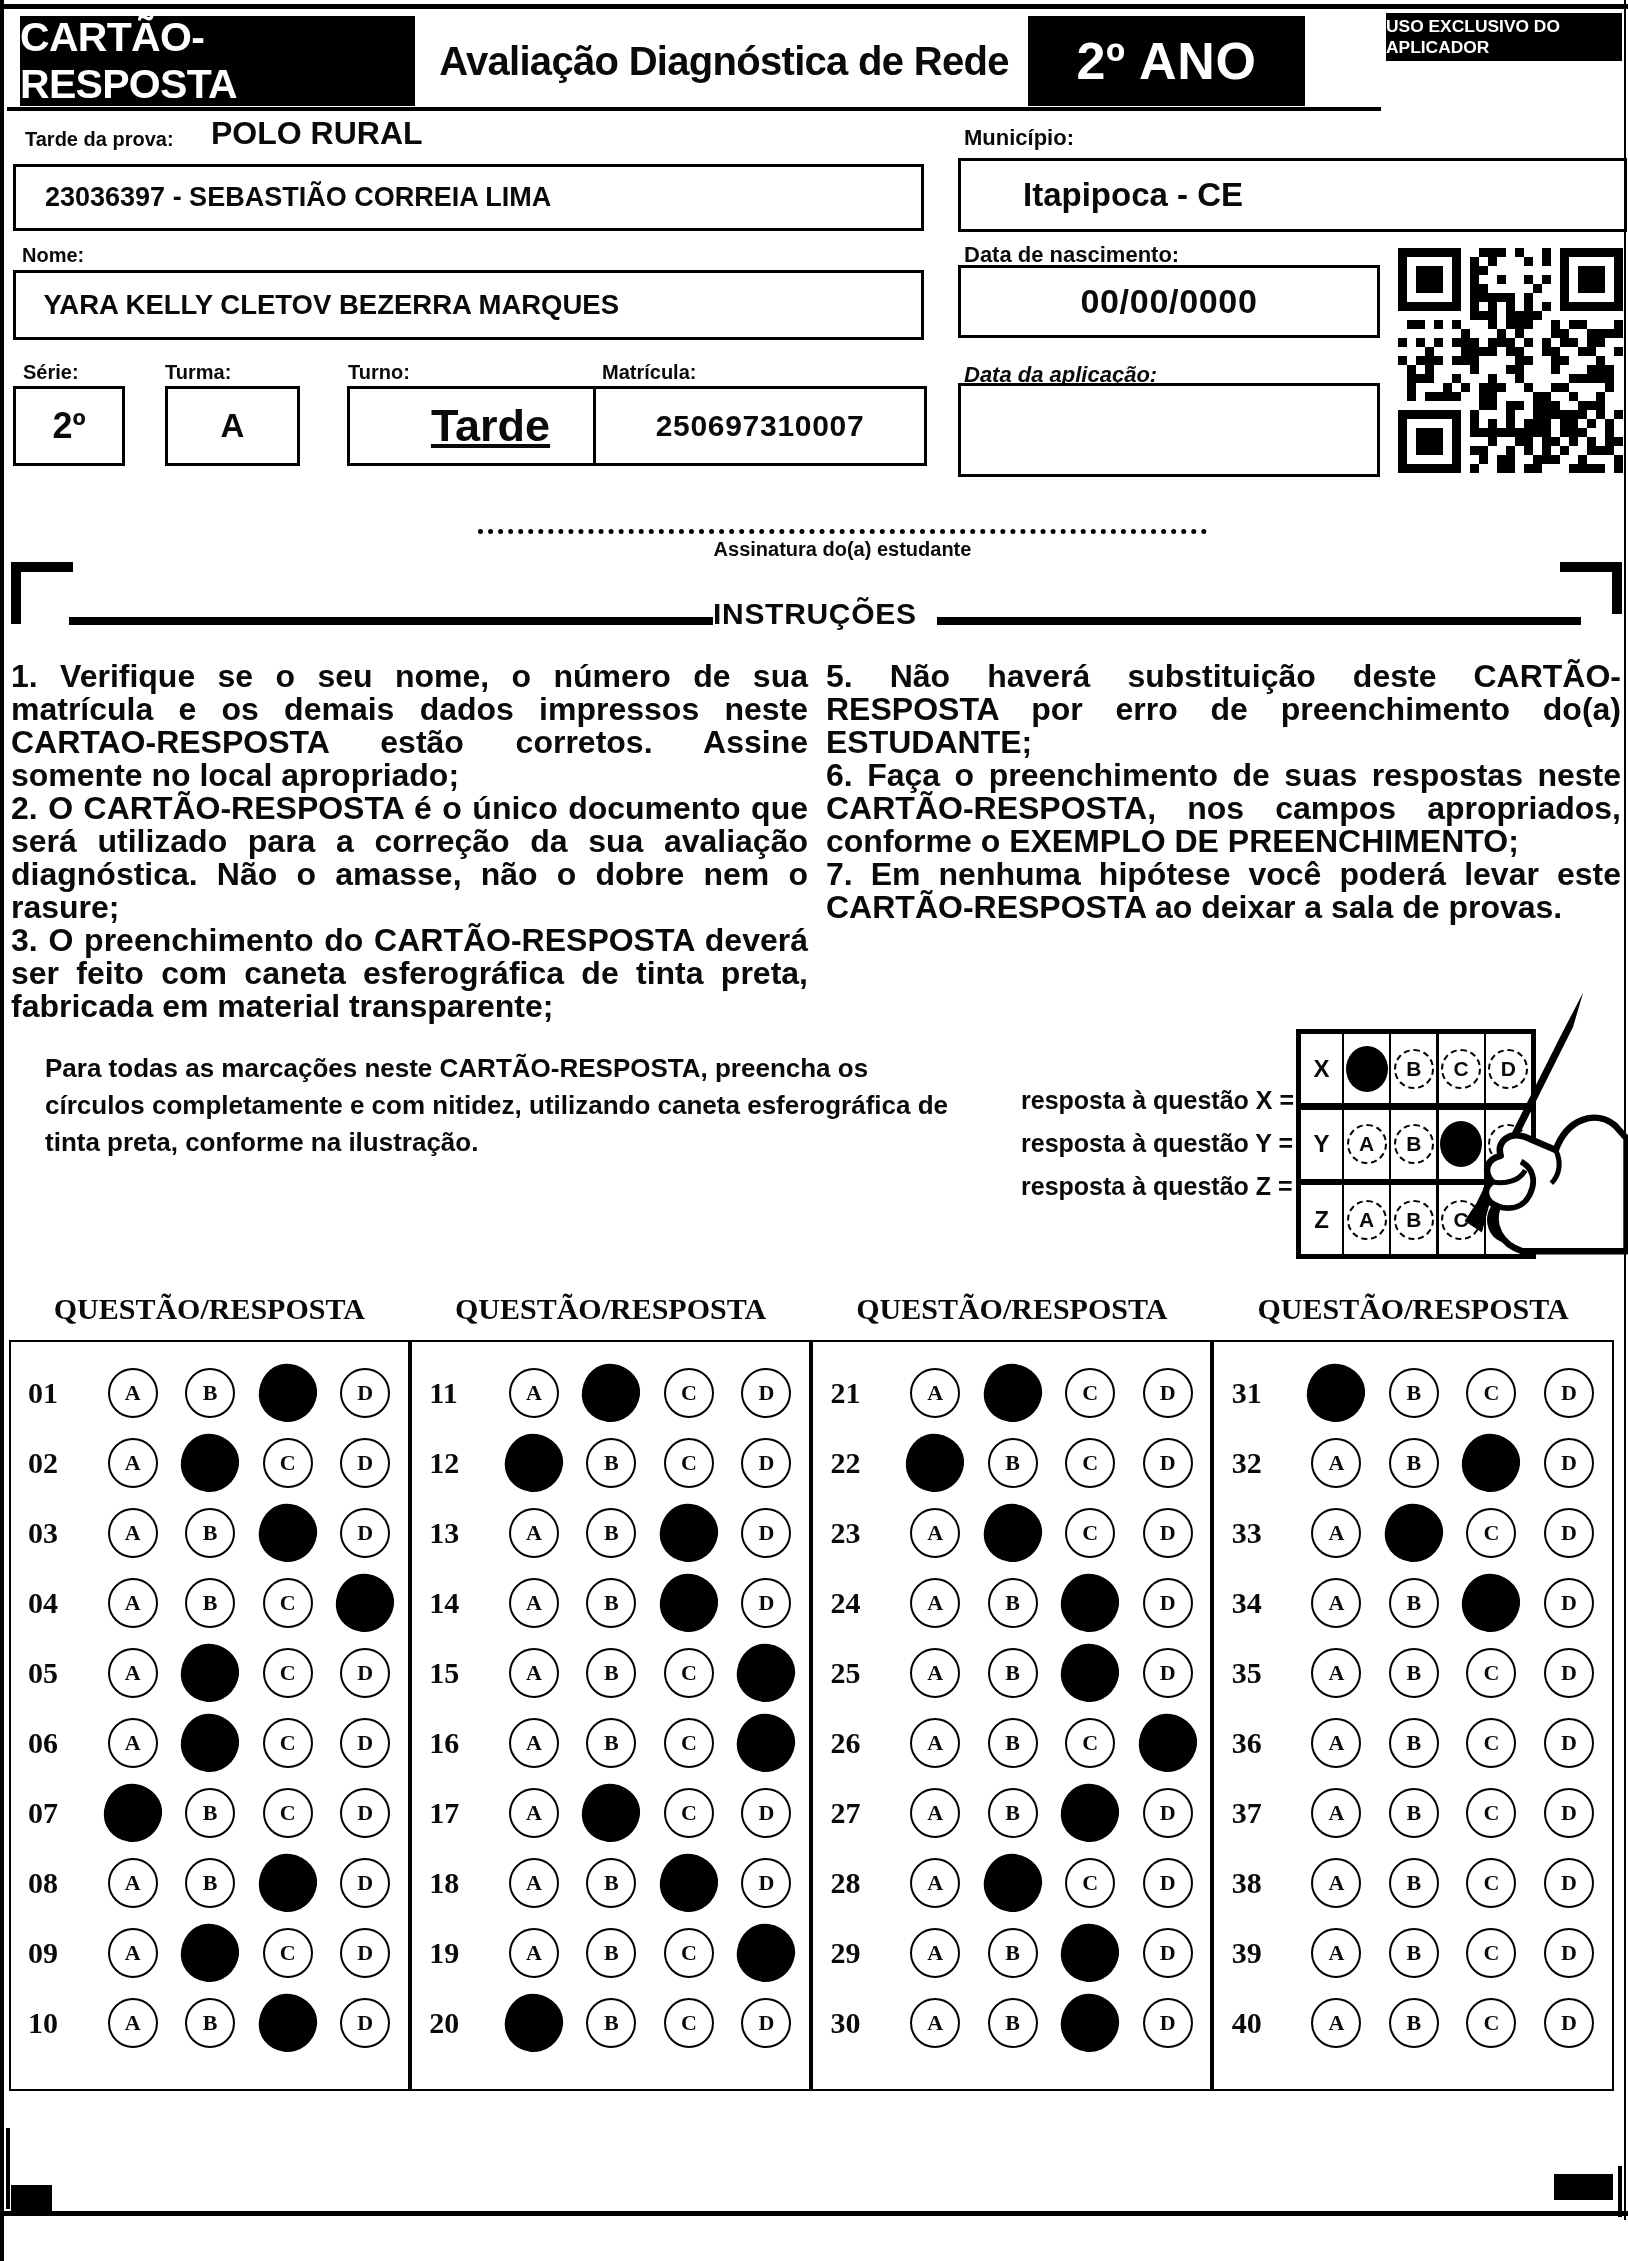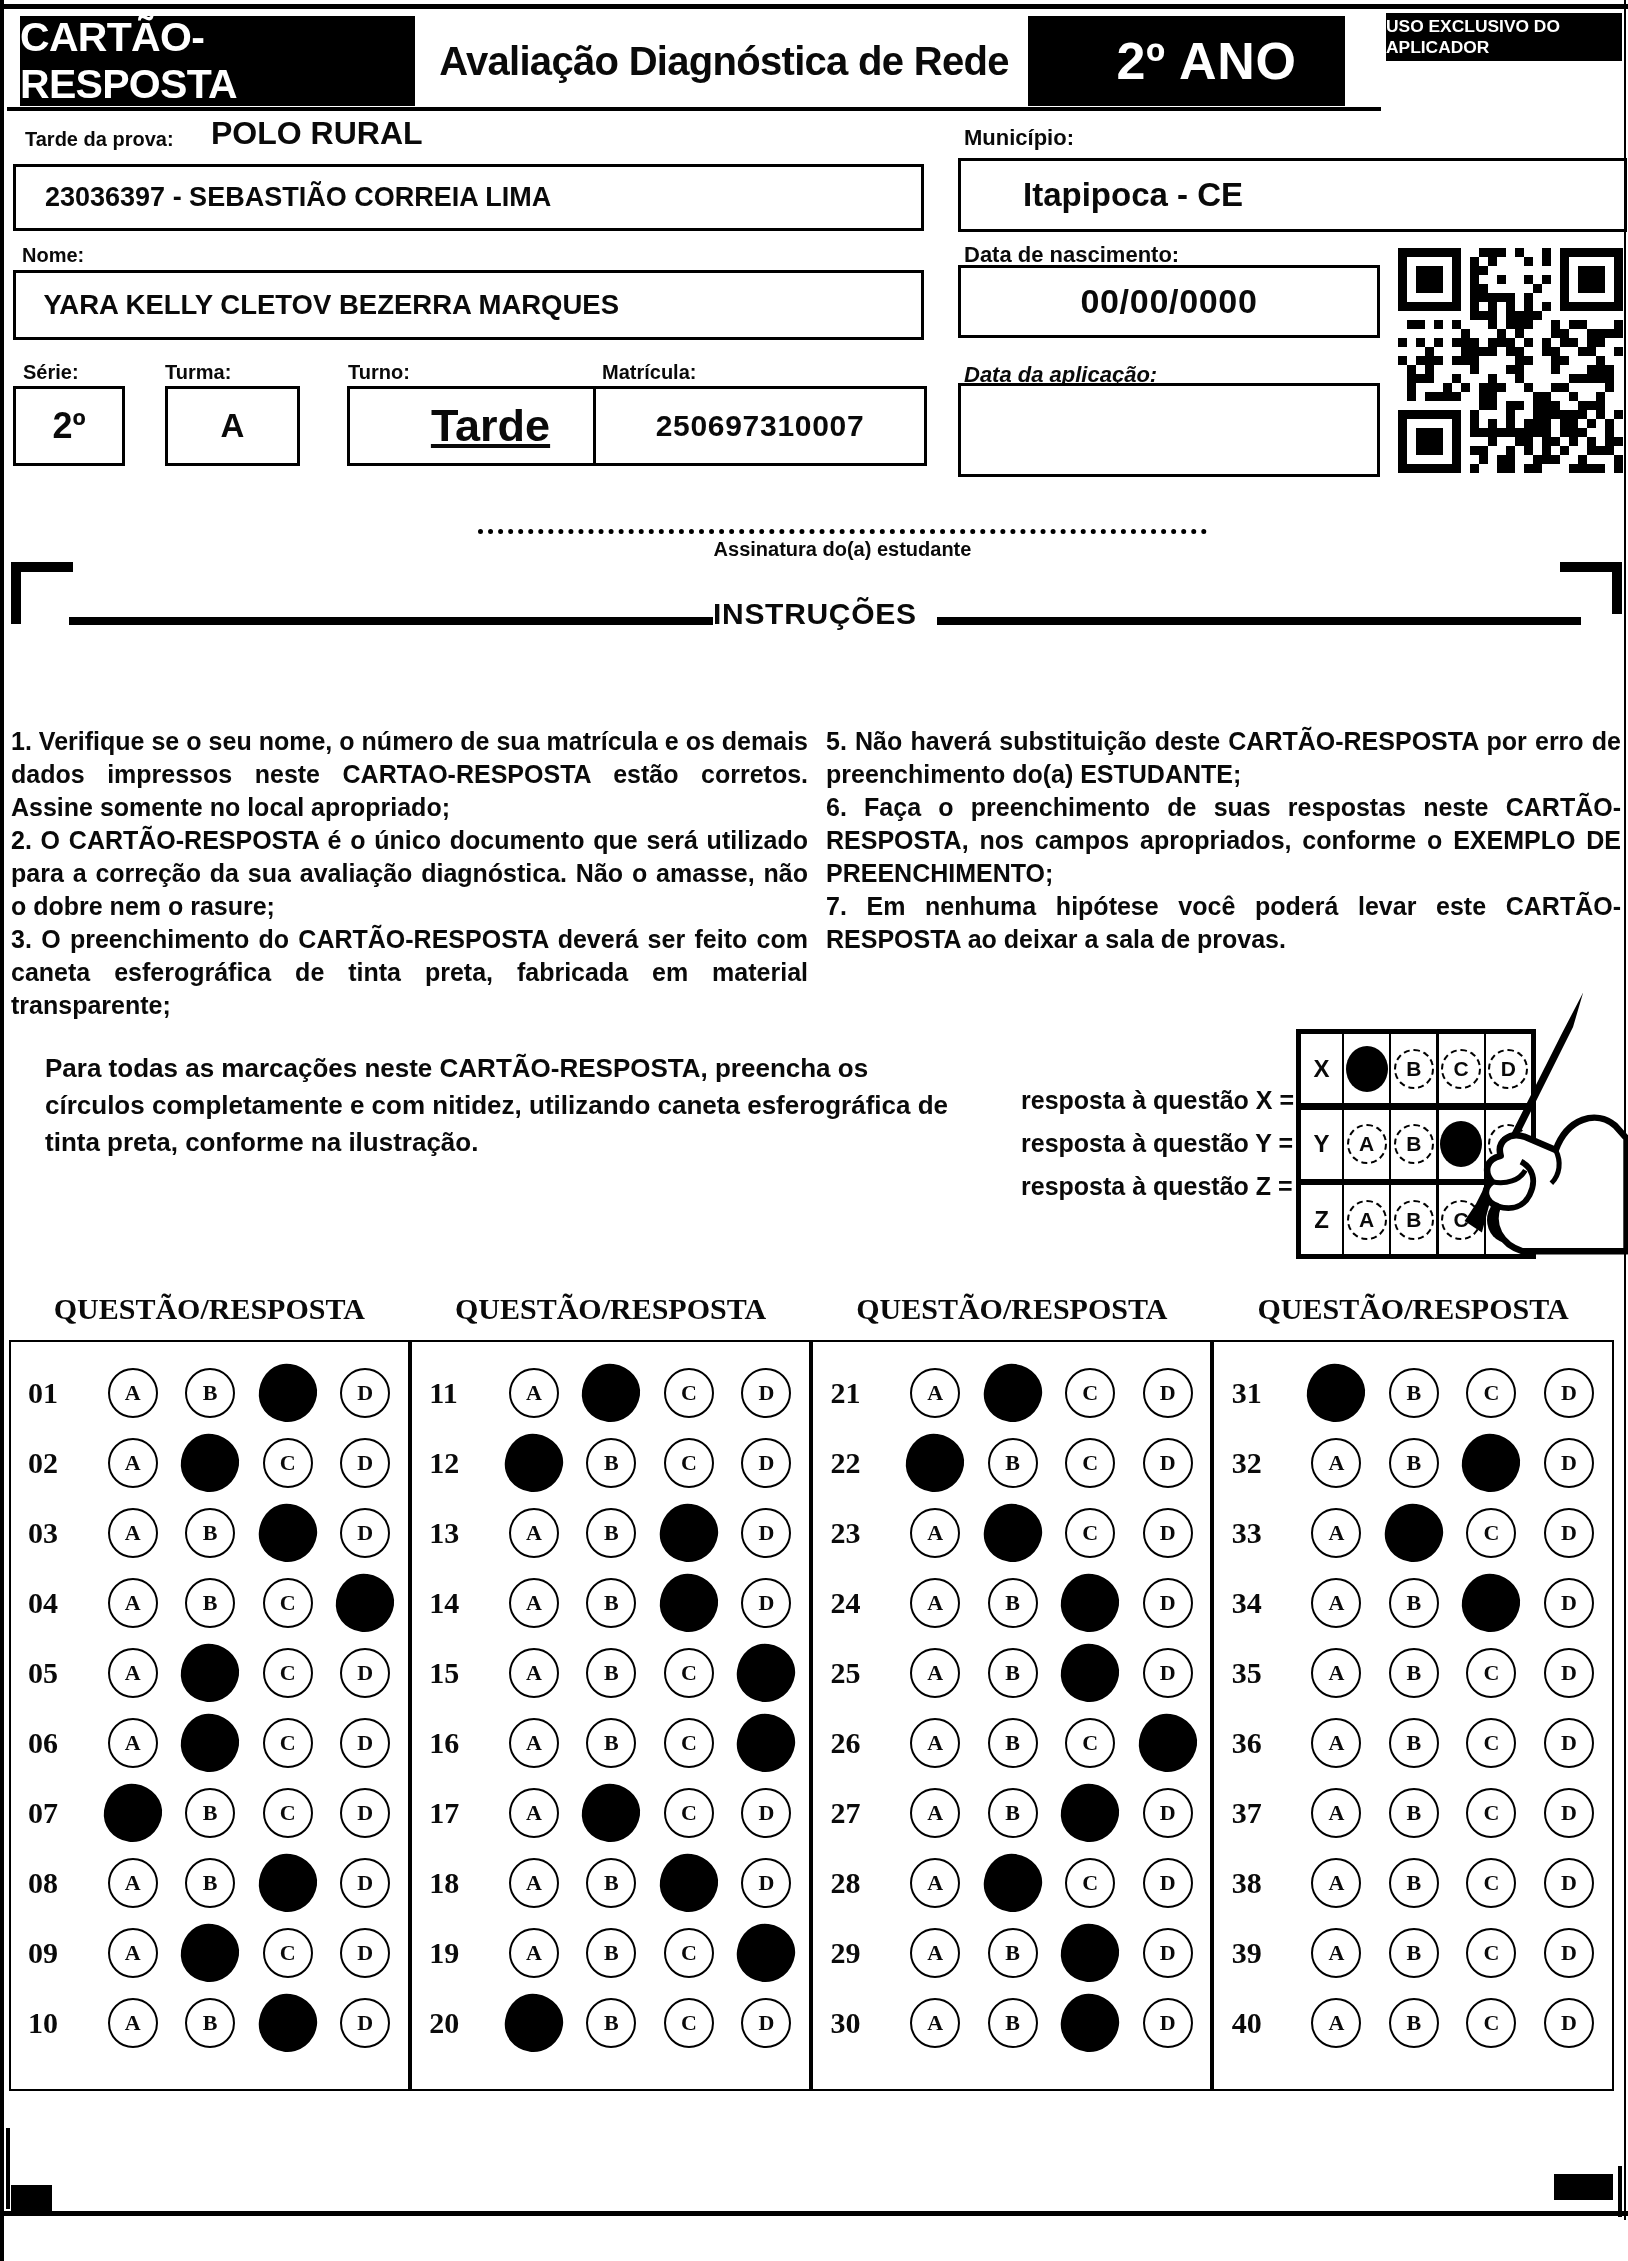--- a/index.html
+++ b/index.html
@@ -13,21 +13,21 @@
   .scan-top{left:0;top:4.3px;width:1628px;height:5px;background:#000;}
   .scan-right{left:1624px;top:0;width:2.2px;height:2220px;background:#000;}
   .scan-bottom{left:0;top:2211px;width:1628px;height:5px;background:#000;}
 
   
   .card-title-box{left:20px;top:16px;width:395px;height:90px;background:#000;color:#fff;
     display:flex;align-items:center;justify-content:center;font-size:41px;letter-spacing:-0.7px;}
   .exam-title-box{left:424px;top:16px;width:600px;height:90px;background:#fff;
     display:flex;align-items:center;justify-content:center;font-size:40px;letter-spacing:-0.7px;}
   .grade-box{left:1028px;top:16px;width:277px;height:90px;background:#000;color:#fff;
-    display:flex;align-items:center;justify-content:center;font-size:52px;letter-spacing:0.7px;padding-left:40px;}
+    display:flex;align-items:center;justify-content:center;font-size:52px;letter-spacing:0.7px;}
   .band-line{left:7.2px;top:107px;width:1374px;height:3.6px;background:#000;}
   .uso-box{left:1386px;top:13px;width:236px;}
   .uso-header{height:48px;background:#000;color:#fff;display:flex;align-items:center;justify-content:center;
     font-size:17.4px;letter-spacing:0px;}
   .uso-body{height:80px;background:#fff;border:2.9px solid #000;display:flex;align-items:center;justify-content:center;gap:5.8px;}
   .uso-body .absent-label{font-size:20px;}
   .absent-circle{width:32px;height:32px;border:2.9px solid #000;border-radius:50%;flex:0 0 auto;}
   .uso-body .sim-label{font-size:17.4px;}
 
   .field-label{font-size:20px;}
@@ -63,21 +63,21 @@
   .matricula-box span{font-size:30px;letter-spacing:0.7px;}
   .aplic-box{left:958px;top:383px;width:416px;height:88px;}
 
   .sig-line{left:478px;top:507px;width:729px;height:22px;border-bottom:5.8px dotted #000;}
   .sig-label{left:478px;top:538px;width:729px;text-align:center;font-size:20px;}
 
   .bracket-bar{background:#000;}
   .inst-bar{top:617px;height:8px;background:#000;}
   .inst-title{left:713px;top:597px;width:203px;text-align:center;font-size:30px;letter-spacing:0.7px;}
 
-  .inst-col{top:725px;font-size:25px;line-height:33px;text-align:justify;}
+  .inst-col{top:660px;font-size:32px;line-height:33px;text-align:justify;}
   .inst-col p{margin:0;}
   .inst-left{left:11px;width:797px;}
   .inst-right{left:826px;width:795px;}
 
   .note-block{left:45px;top:1050px;width:908px;font-size:26px;line-height:37px;}
 
   .legend{left:1021px;top:1079px;width:435px;font-size:25px;line-height:43px;}
 
   .ex-grid{left:1296px;top:1029px;display:grid;grid-template-columns:41px 45px 45px 45px 45px;
     grid-auto-rows:69px;row-gap:6.5px;column-gap:2.2px;background:#000;border:5px solid #000;}

